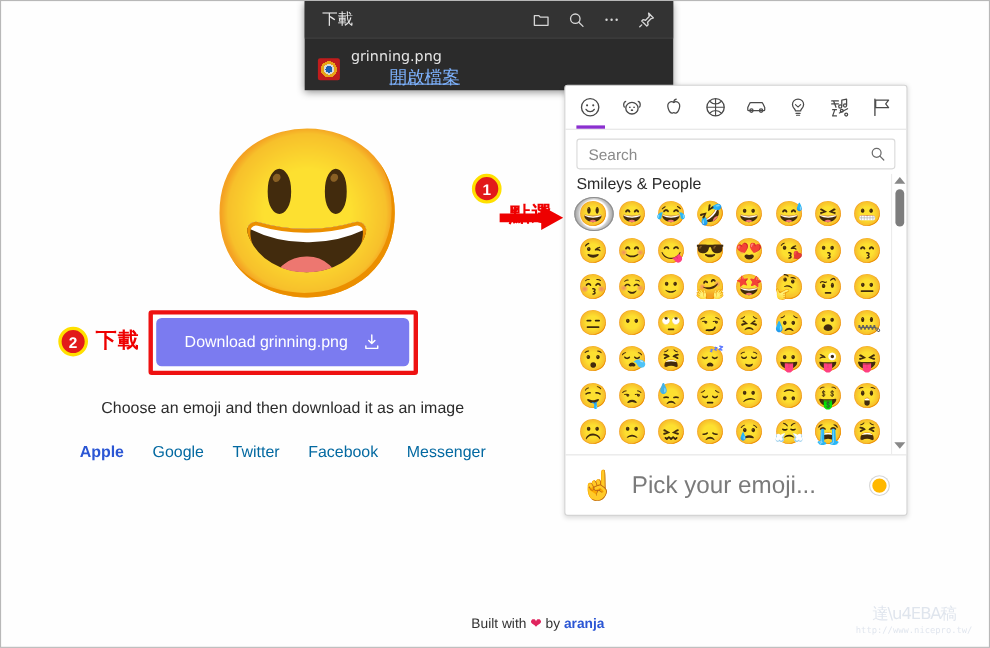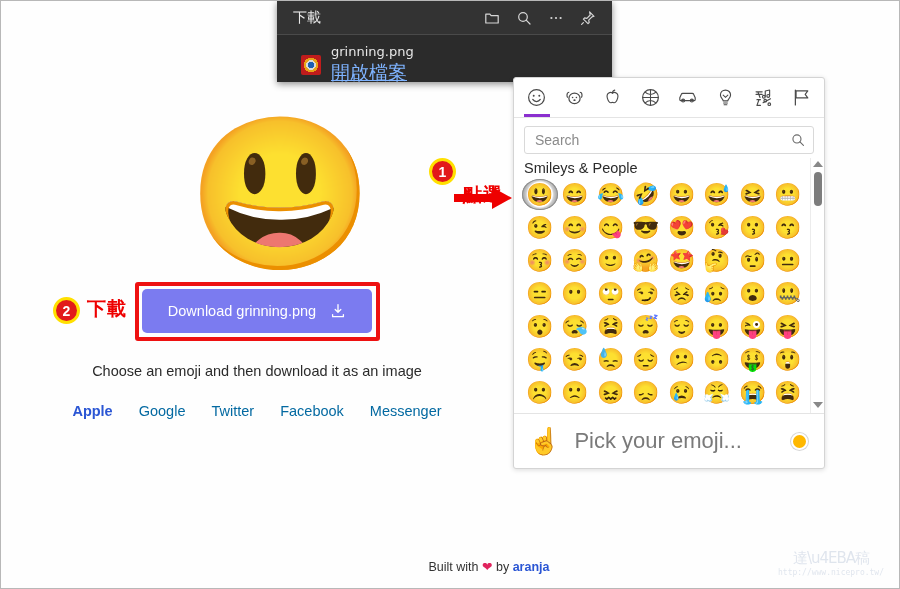--- a/index.html
+++ b/index.html
@@ -121,34 +121,34 @@
   .dl-popup-title {
     color: #e9e9e9; font-size: 14px;
     font-family: "DejaVu Sans", sans-serif;
     flex: 1;
   }
   .dl-head-icons { display: flex; align-items: center; gap: 16px; padding-right: 6px; }
   .dl-head-icons .hicon { width: 16px; height: 16px; display:block; cursor: pointer; }
   .dl-popup-sep { height: 1px; background: #4a4a4a; }
   .dl-item {
     display: flex; align-items: center; gap: 10px;
-    padding: 9px 0 0 24px;
+    padding: 9px 0 0 12px;
   }
   .dl-thumb {
     width: 20px; height: 20px; flex: 0 0 20px;
     border-radius: 2px;
     background:
       radial-gradient(circle at 50% 50%, #1a5fb4 0 22%, #d9d9d9 22% 34%, #e8a317 34% 52%, #c01c1c 52% 100%);
   }
   .dl-meta { display: flex; flex-direction: column; gap: 1px; }
   .dl-fname { color: #e6e6e6; font-size: 13px; font-family: "DejaVu Sans", sans-serif; }
   .dl-open {
-    color: #7eb3ff; font-size: 19px;
+    color: #7eb3ff; font-size: 16px;
     font-family: "DejaVu Sans", sans-serif;
-    text-decoration: underline; cursor: pointer;
+    text-decoration: underline; cursor: pointer; margin-left: 35px;
   }
 
   
   .picker {
     position: absolute;
     left: 512px; top: 76px;
     width: 312px; height: 392px;
     background: #ffffff;
     border: 1px solid #d4d4d4;
     border-radius: 3px;

